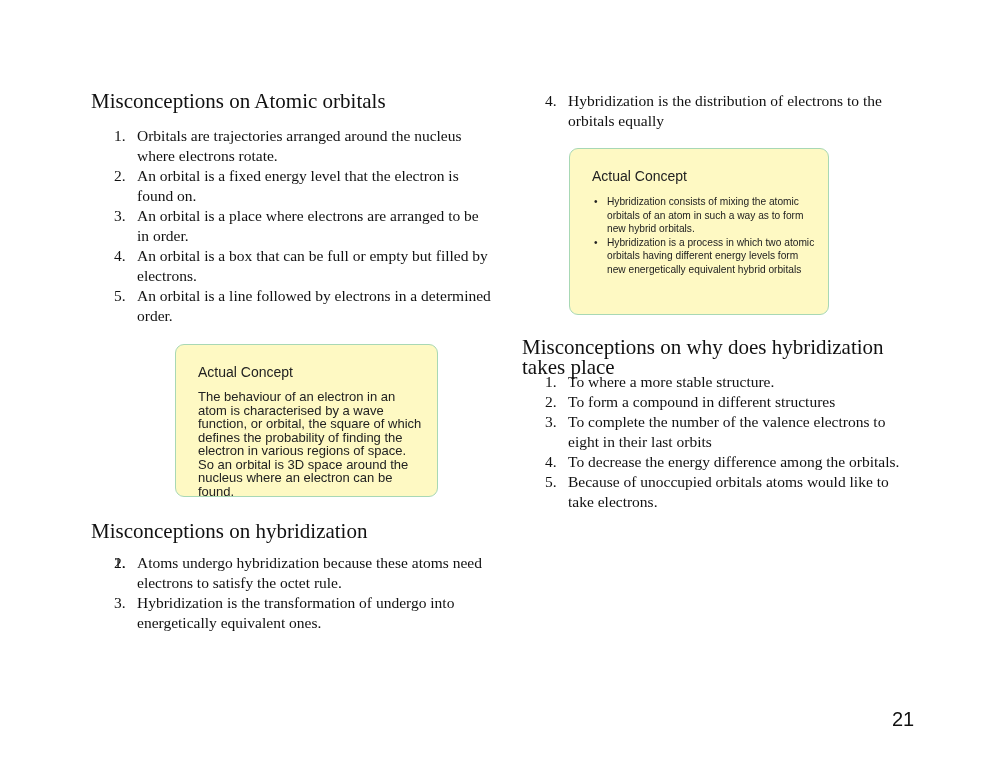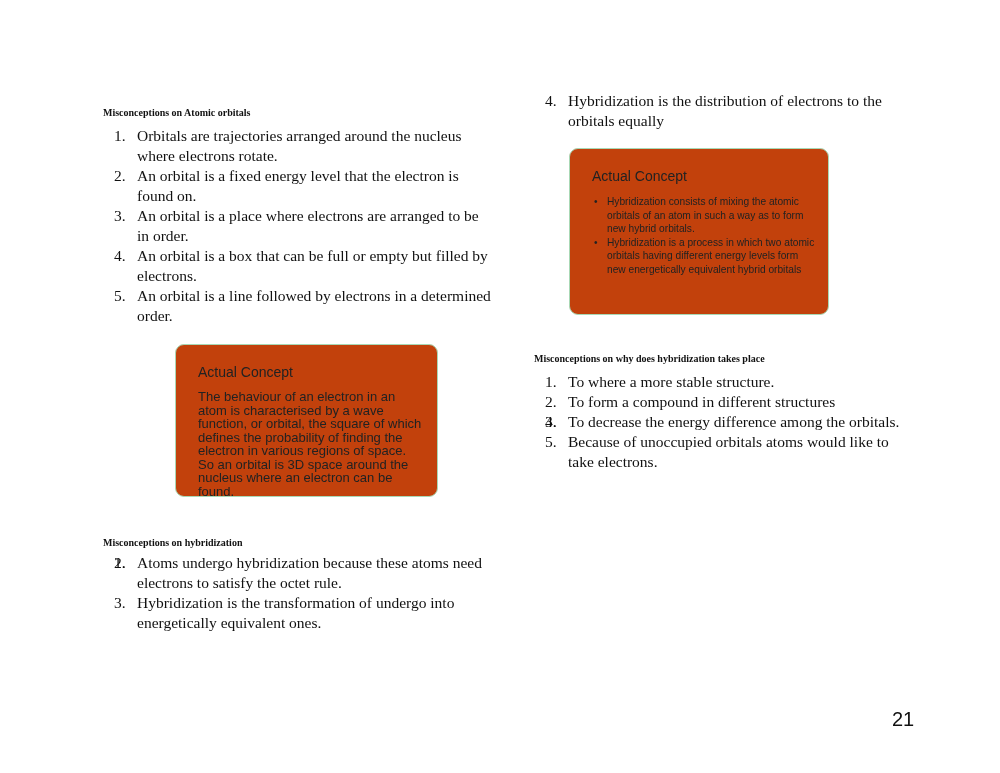--- a/index.html
+++ b/index.html
@@ -1,23 +1,23 @@
 <!DOCTYPE html>
 <html><head>
 <meta charset="utf-8">
 <style>
   html, body { margin: 0; padding: 0; background: #ffffff; }
   body { width: 1000px; height: 773px; position: relative; overflow: hidden; color: #111; }
   .serif { font-family: "Liberation Serif", "DejaVu Serif", serif; }
   .sans { font-family: "Liberation Sans", "DejaVu Sans", sans-serif; }
-  .heading { position: absolute; font-weight: bold; font-size: 10px; line-height: 20px; margin: 12px; }
+  .heading { position: absolute; font-weight: normal; font-size: 21px; line-height: 20px; margin: 0; }
   ol.list { position: absolute; margin: 0; padding: 0; list-style: none; font-size: 15.5px; line-height: 20px; }
   ol.list li { position: relative; padding-left: 46px; }
   ol.list li .num { position: absolute; left: 23px; top: 0; }
-  .card { position: absolute; background: #c2410c; border: 1.5px solid #a8d8b5; border-radius: 9px; box-sizing: border-box; }
+  .card { position: absolute; background: #fef9c3; border: 1.5px solid #a8d8b5; border-radius: 9px; box-sizing: border-box; }
   .card-title { position: absolute; left: 22px; font-size: 14px; color: #222; margin: 0; font-weight: normal; }
   .card-body { position: absolute; left: 22px; font-size: 13px; line-height: 13.5px; color: #222; }
   .card ul { position: absolute; margin: 0; padding: 0; list-style: none; font-size: 10.2px; line-height: 13.5px; color: #222; }
   .card ul li { position: relative; padding-left: 15px; }
   .card ul li .bullet { position: absolute; left: 2px; top: 0; }
   .page-number { position: absolute; left: 892px; top: 708px; font-size: 20px; }
 </style>
 </head>
 <body>
 
@@ -54,18 +54,18 @@
     <li><span class="bullet">•</span><span>Hybridization consists of mixing the atomic orbitals of an atom in such a way as to form new hybrid orbitals.</span></li>
     <li><span class="bullet">•</span><span>Hybridization is a process in which two atomic orbitals having different energy levels form new energetically equivalent hybrid orbitals</span></li>
   </ul>
 </div>
 
 <h2 class="heading serif" style="left:522px; top:337px; width:400px;">Misconceptions on why does hybridization takes place</h2>
 
 <ol class="list serif" style="left:522px; top:372px; width:378px;">
   <li><span class="num">1.</span><span>To where a more stable structure.</span></li>
   <li><span class="num">2.</span><span>To form a compound in different structures</span></li>
-  <li><span class="num">3.</span></li>
+  <li><span class="num">3.</span><span>To complete the number of the valence electrons to eight in their last orbits</span></li>
   <li><span class="num">4.</span><span>To decrease the energy difference among the orbitals.</span></li>
   <li><span class="num">5.</span><span>Because of unoccupied orbitals atoms would like to take electrons.</span></li>
 </ol>
 
 <div class="page-number sans">21</div>
 
 </body></html>

